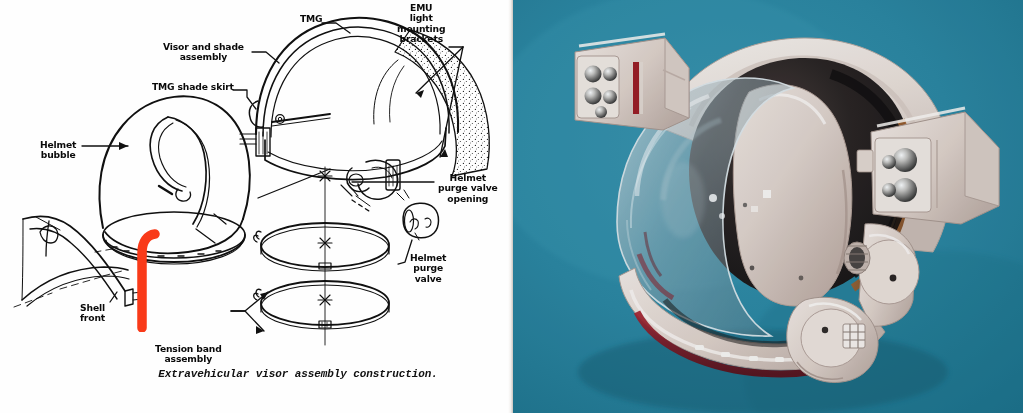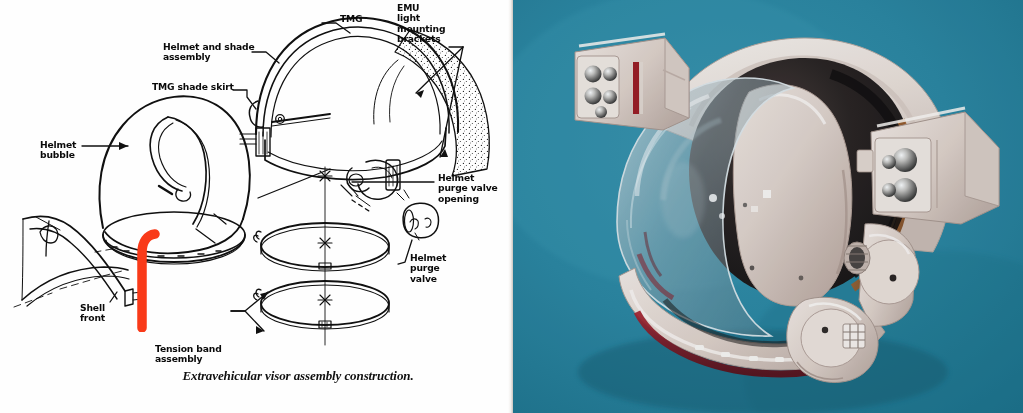--- a/index.html
+++ b/index.html
@@ -4,25 +4,25 @@
 <style>
   html,body{margin:0;padding:0;background:#ffffff;}
   body{width:1023px;height:413px;font-family:"Liberation Sans",sans-serif;overflow:hidden;}
   #figure{position:relative;width:1023px;height:413px;background:#fff;}
 
   
   #diagram-panel{position:absolute;left:0;top:0;width:513px;height:413px;background:#fefefe;overflow:hidden;}
   #diagram-svg{position:absolute;left:0;top:0;width:513px;height:413px;}
 
   .cal{position:absolute;font-family:"DejaVu Sans",sans-serif;font-weight:bold;
-       font-size:9.2px;line-height:10.4px;color:#0a0a0a;letter-spacing:-0.15px;white-space:pre-line;}
+       font-size:9.2px;line-height:10.4px;color:#0a0a0a;letter-spacing:-0.15px;white-space:pre-line;text-align:center;}
 
   #caption{position:absolute;left:138px;top:368px;width:320px;
-           font-family:Liberation Serif, serif;font-style:italic;font-weight:bold;
-           font-size:13px;color:#101010;letter-spacing:-0.1px;text-align:center;}
+           font-family:Liberation Mono, monospace;font-style:italic;font-weight:bold;
+           font-size:11px;color:#101010;letter-spacing:-0.1px;text-align:center;}
 
   #red-marker{position:absolute;left:133px;top:228px;width:28px;height:104px;}
 
   
   #panel-divider{position:absolute;left:508px;top:0;width:6px;height:413px;
       background:linear-gradient(to right,#ffffff 0%,#f2f0ee 45%,#cfc9c4 78%,#b9b2ac 100%);}
 
   
   #photo-panel{position:absolute;left:513px;top:0;width:510px;height:413px;overflow:hidden;
      background:#2b86a1;}
@@ -189,28 +189,28 @@
           <polygon points="268,292 260,294 264,300" fill="#101010" stroke="none"></polygon>
           <polygon points="264,331 256,326 256,334" fill="#101010" stroke="none"></polygon>
 
           <path d="M258 198 L330 169"></path>
 
           <path d="M352 200 L372 213" stroke-dasharray="4 4"></path>
         </g>
       </g>
     </svg>
 
-    <div class="cal" style="left:300px;top:14px;margin-left:40px;">TMG</div>
+    <div class="cal" style="left:300px;top:14px;">TMG</div>
 
     <div class="cal" style="left:397px;top:3px;">EMU
 light
 mounting
 brackets</div>
 
-    <div class="cal" style="left:163px;top:42px;">Helmet and shade
+    <div class="cal" style="left:163px;top:42px;">Visor and shade
 assembly</div>
 
     <div class="cal" style="left:152px;top:82px;">TMG shade skirt</div>
 
     <div class="cal" style="left:40px;top:140px;">Helmet
 bubble</div>
 
     <div class="cal" style="left:438px;top:173px;">Helmet
 purge valve
 opening</div>

